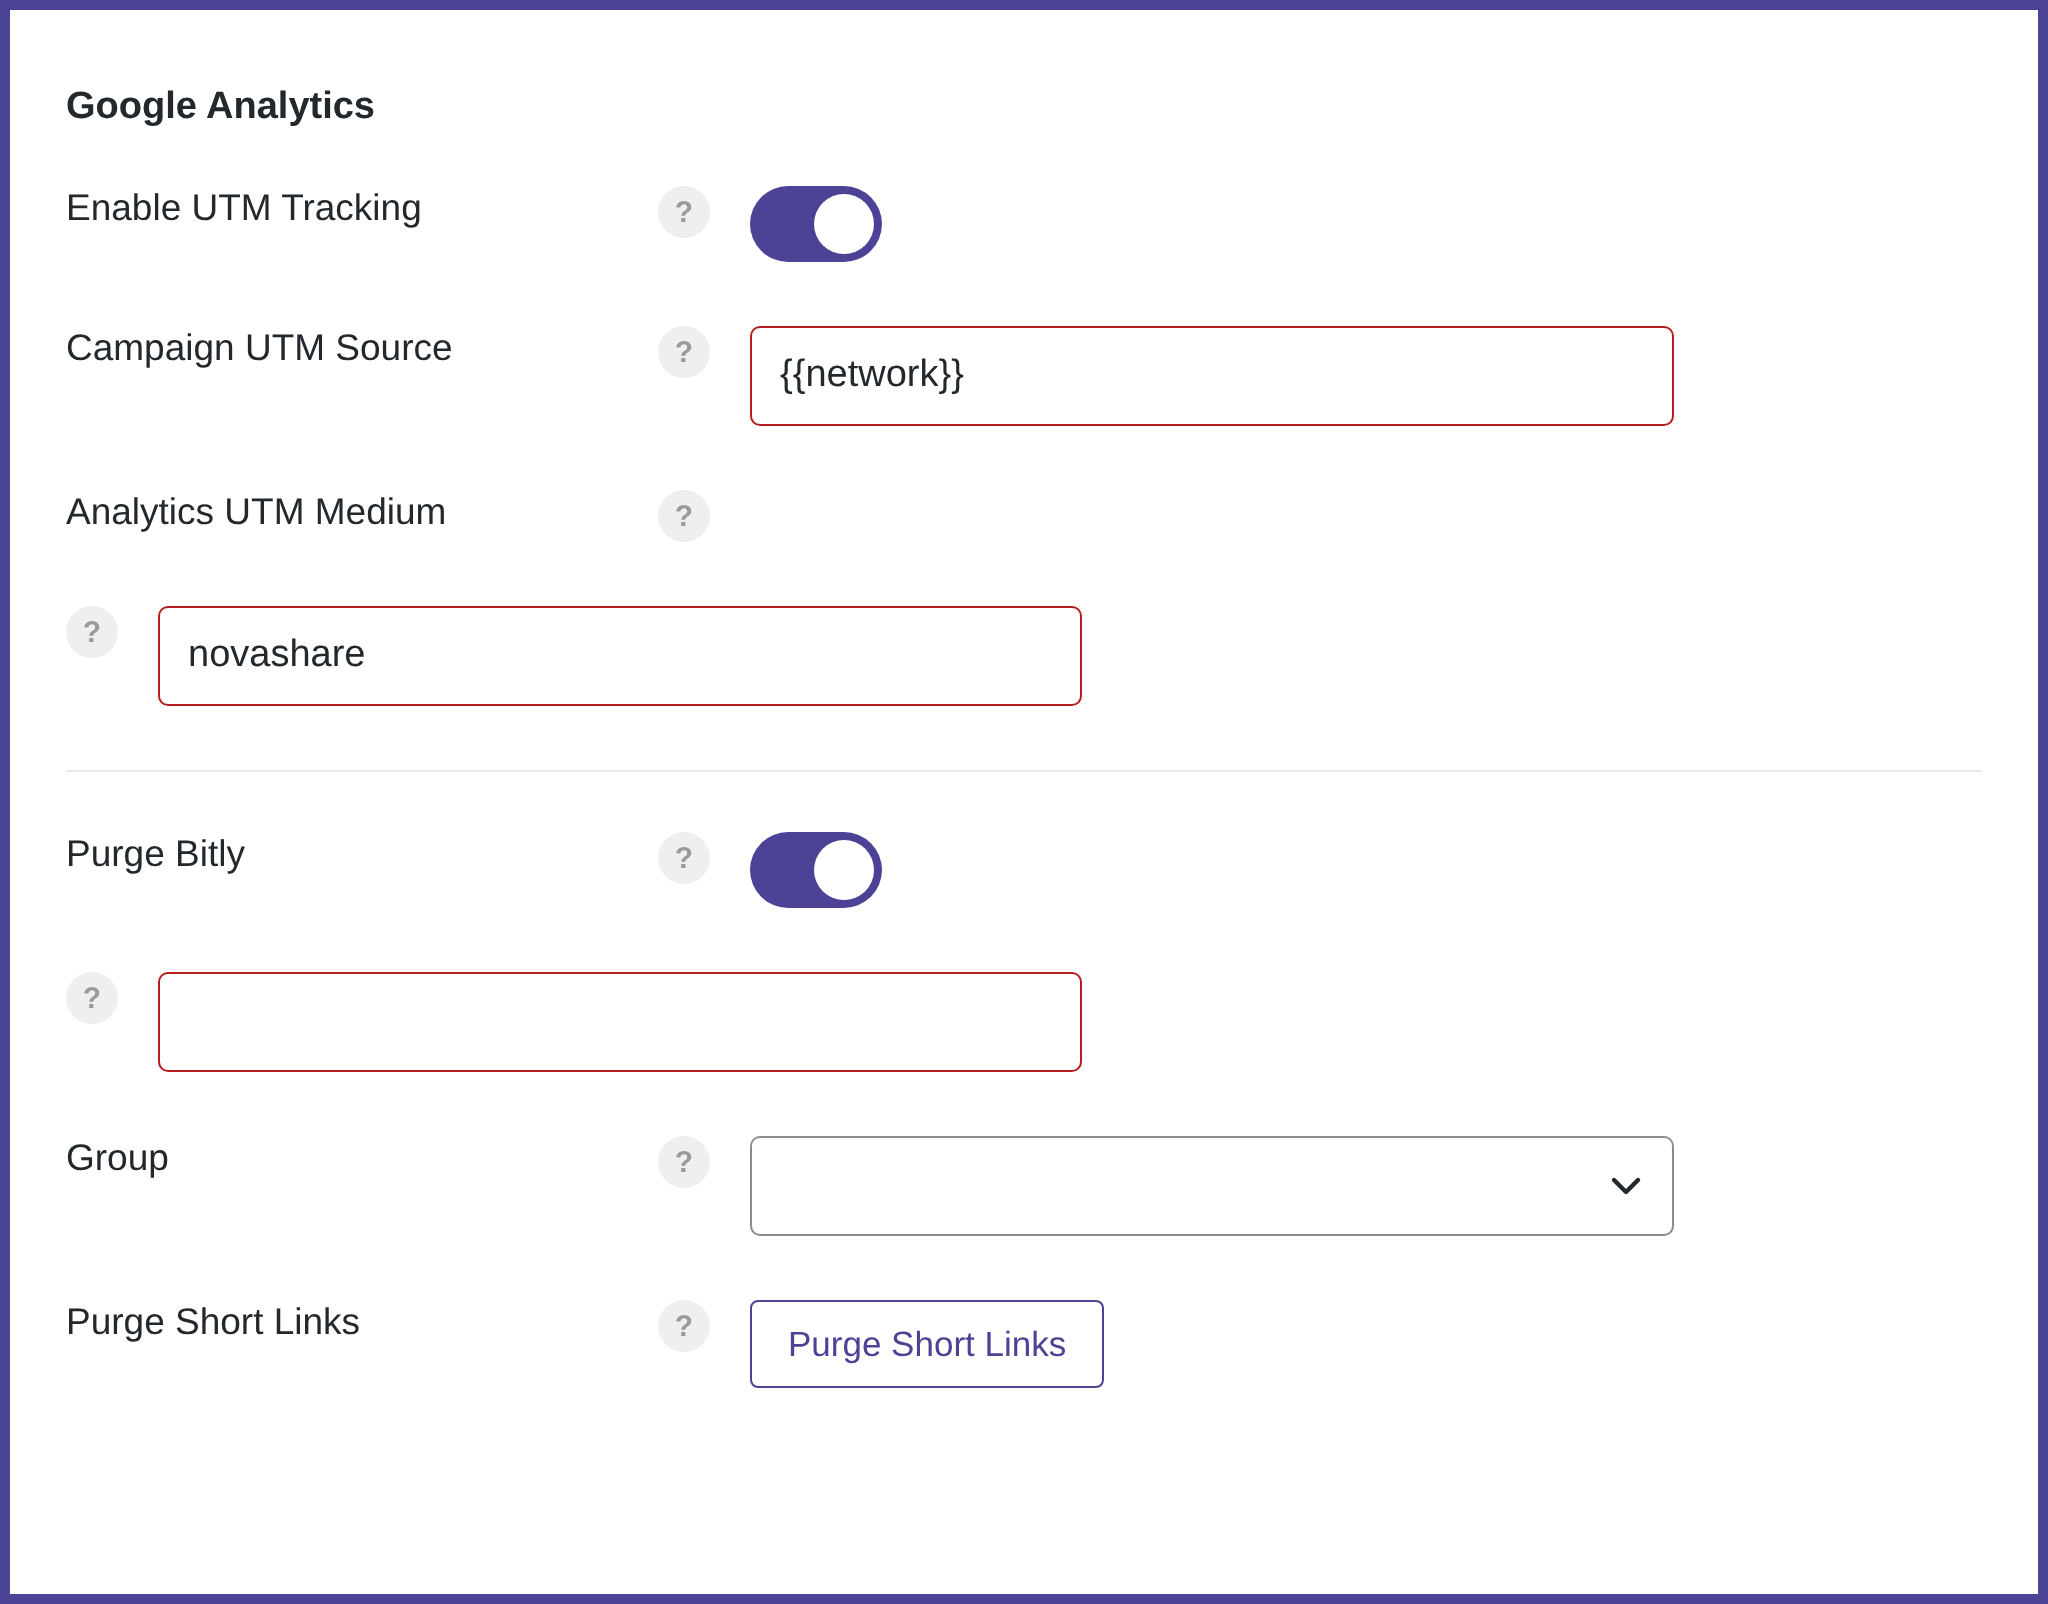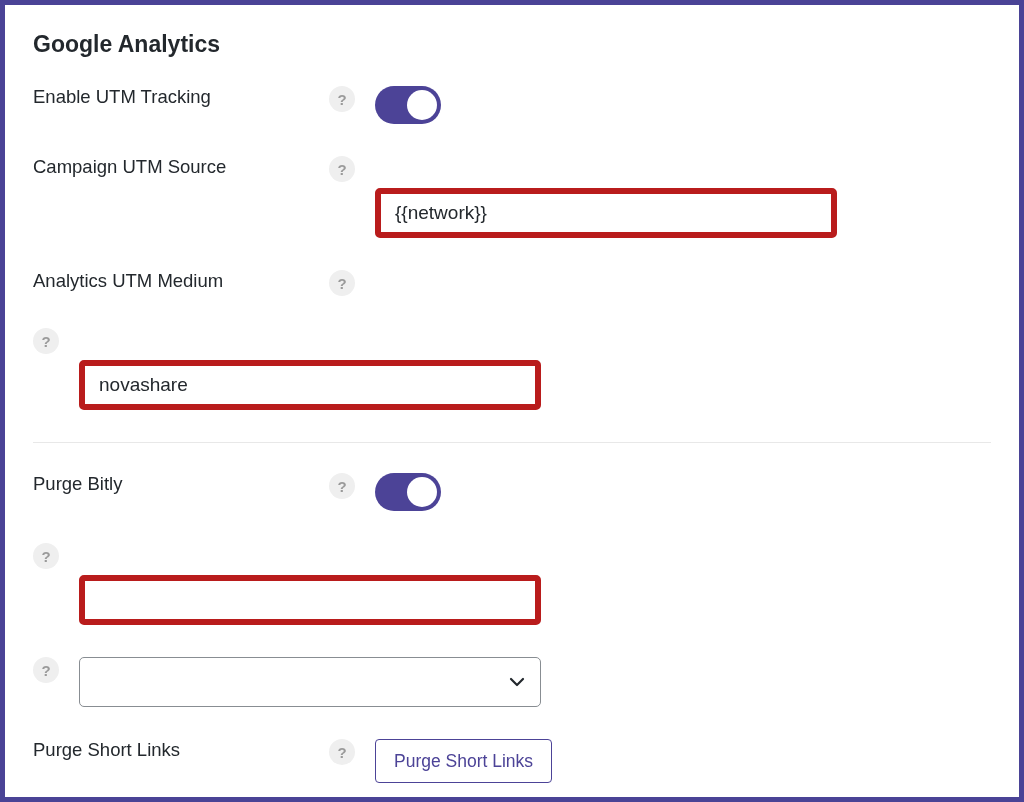--- a/index.html
+++ b/index.html
@@ -7,25 +7,25 @@
   body {
     font-family: -apple-system, BlinkMacSystemFont, "Segoe UI", Helvetica, Arial, sans-serif;
     color: #2a2e33;
     background: #fff;
     border: 5px solid #4a4396;
   }
   .inner {
     padding: 20px 28px 0 28px;
   }
   h2.section-title {
-    font-size: 23px;
+    font-size: 19px;
     font-weight: 700;
     color: #23282d;
     margin-bottom: 28px;
-    margin-top: 6px;
+    margin-top: 18px;
   }
   .divider {
     border: none;
     border-top: 1px solid #e8e8e8;
     margin: 28px 0 30px 0;
   }
   .row {
     display: flex;
     align-items: flex-start;
     margin-bottom: 32px;
@@ -71,29 +71,28 @@
     width: 30px;
     height: 30px;
     background: #fff;
     border-radius: 50%;
   }
 
   
   .text-input {
     width: 100%;
     height: 50px;
-    border: 6px solid #b91c1c;
+    border: 1px solid #b91c1c;
     border-radius: 5px;
     padding: 0 14px;
     font-size: 19px;
     color: #23282d;
     background: #fff;
     outline: none;
     font-family: inherit;
-    margin-top: 32px;
   }
 
   
   .select-wrap {
     position: relative;
     width: 100%;
     height: 50px;
   }
   .select {
     width: 100%;
@@ -181,20 +180,21 @@
   </div>
 
   <div class="row">
     <div class="help">?</div>
     <div class="control">
       <input class="text-input" type="text" value="" style="">
     </div>
   </div>
 
   <div class="row">
+    <div class="label">Group</div>
     <div class="help">?</div>
     <div class="control">
       <div class="select-wrap">
         <select class="select">
           <option></option>
         </select>
         <span class="chevron">
           <svg width="20" height="20" viewBox="0 0 20 20">
               <path d="M4 7 L10 13 L16 7" fill="none" stroke="#23282d" stroke-width="2.2" stroke-linecap="round" stroke-linejoin="round"></path>
             </svg>

